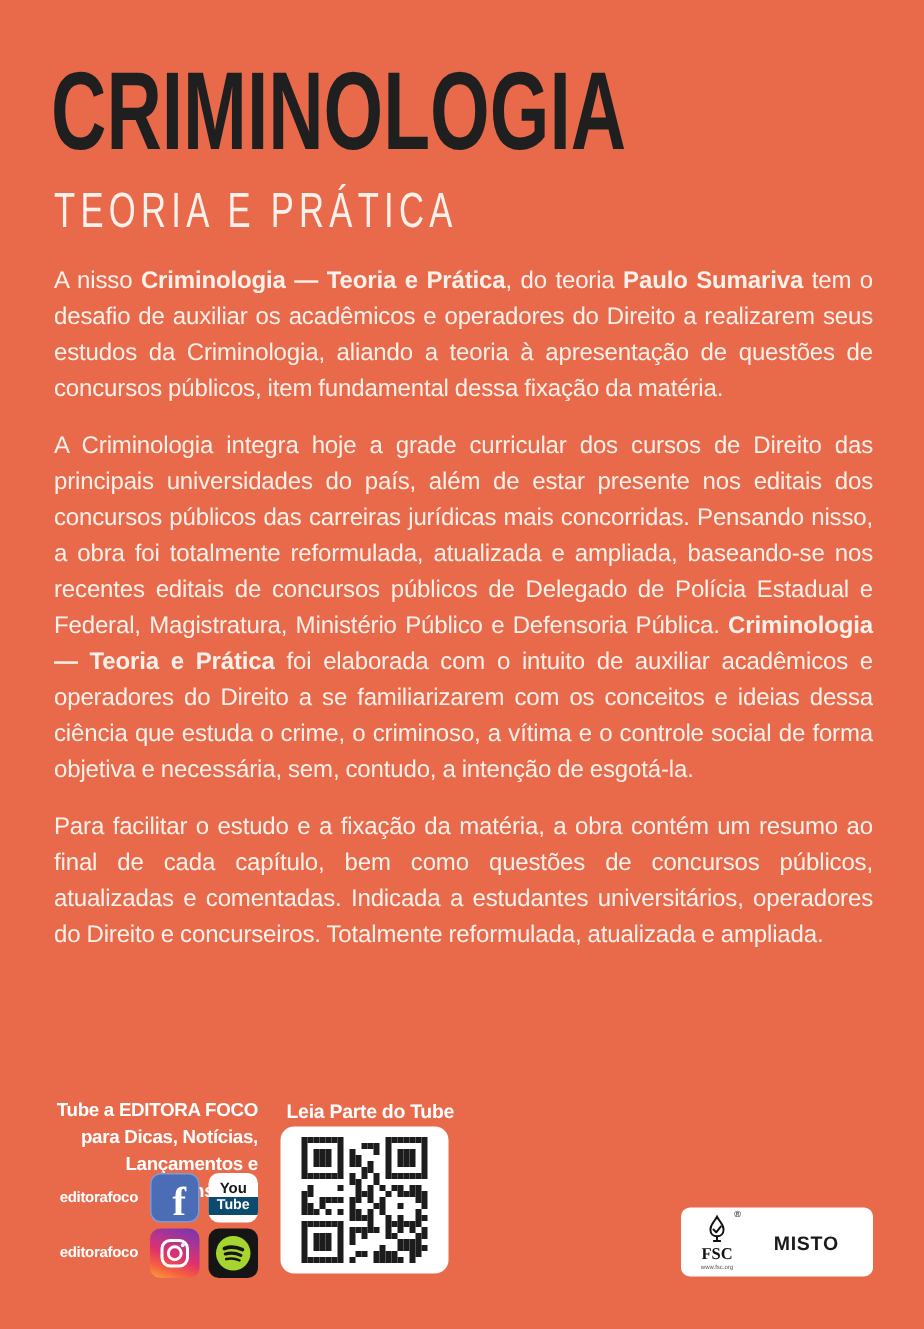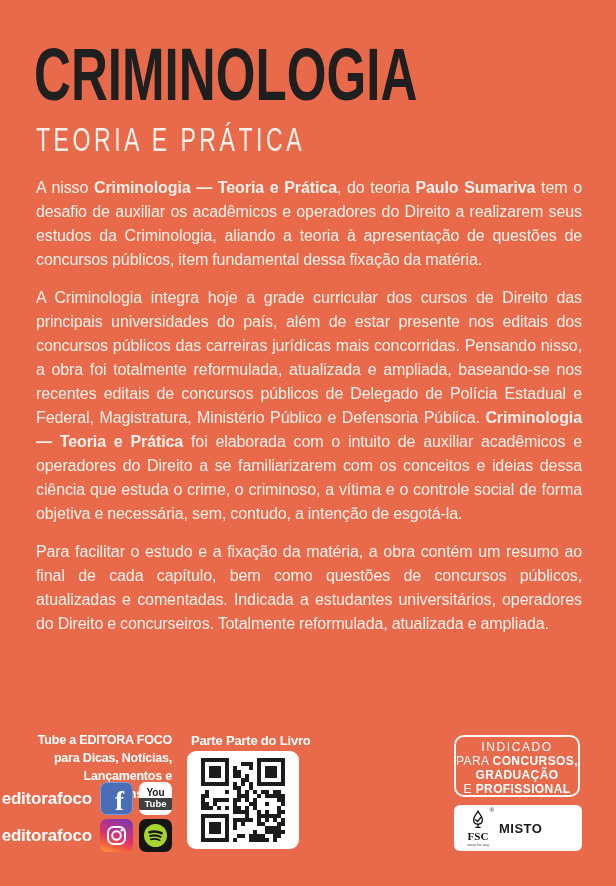--- a/index.html
+++ b/index.html
@@ -76,21 +76,21 @@
     display: flex;
     justify-content: flex-end;
     align-items: center;
     gap: 6px;
   }
   .social-row.row1 { top: 782px; }
   .social-row.row2 { top: 819px; }
   .handle {
     color: #FFFFFF;
     font-weight: 700;
-    font-size: 17px;
+    font-size: 10px;
     letter-spacing: -0.2px;
     margin-right: 2px;
   }
   .sicon {
     width: 33px; height: 33px;
     border-radius: 7px;
     display: flex;
     align-items: center;
     justify-content: center;
     flex: 0 0 33px;
@@ -99,21 +99,21 @@
   .fb { background: #4A6DB5; border: 1.5px solid #7D9AD2; }
   .fb .f-glyph {
     color: #fff; font-weight: 700; font-size: 27px;
     transform: translate(3px, 3px);
     font-family: "Liberation Serif", serif;
   }
   .yt { background: #FFFFFF; flex-direction: column; gap: 0; }
   .yt .you { color: #181818; font-weight: 700; font-size: 10px; line-height: 11px; }
   .yt .tube {
     color: #fff; font-weight: 700; font-size: 9.5px; line-height: 12px;
-    background: #404040; border-radius: 4px; padding: 0 16px;
+    background: #0c4a6e; border-radius: 4px; padding: 0 16px;
   }
   .ig { background: linear-gradient(200deg, #7B35B0 5%, #C13584 40%, #E1306C 55%, #F56040 78%, #F9A13C 100%); }
   .sp { background: #151515; }
 
   .qr-heading {
     position: absolute;
     left: 191px; top: 733px;
     color: #FFFFFF;
     font-weight: 700;
     font-size: 13px;
@@ -209,21 +209,21 @@
     color: #111;
     margin-top: 1px;
   }
   .fsc-logo .fsc-url { font-size: 4px; color: #555; margin-top: 1px; }
   .fsc-logo .reg {
     position: absolute; top: -2px; right: 0;
     font-size: 6px; color: #111;
   }
   .fsc-info {
     flex: 1;
-    text-align: left;
+    text-align: center;
     color: #1A1A1A;
   }
   .fsc-info .misto { font-weight: 700; font-size: 13px; letter-spacing: 0.5px; }
   .fsc-info .small { font-size: 7.5px; line-height: 9px; color: #222; }
 </style>
 </head>
 <body>
 
 <div class="page">
 
@@ -265,21 +265,21 @@
     <span class="sicon sp">
       <svg width="33" height="33" viewBox="0 0 33 33">
         <circle cx="16.5" cy="16.5" r="11.5" fill="#A6D52F"></circle>
         <path d="M10.6 13.3 Q16.5 11.2 22.6 14.1" fill="none" stroke="#151515" stroke-width="2.5" stroke-linecap="round"></path>
         <path d="M11.2 17 Q16.5 15.4 21.6 17.9" fill="none" stroke="#151515" stroke-width="2.1" stroke-linecap="round"></path>
         <path d="M11.8 20.4 Q16.3 19.2 20.7 21.2" fill="none" stroke="#151515" stroke-width="1.7" stroke-linecap="round"></path>
       </svg>
     </span>
   </div>
 
-  <div class="qr-heading">Parte Parte do Livro</div>
+  <div class="qr-heading">Leia Parte do Tube</div>
   <div class="qr-box">
     <div class="qr-grid" id="qr">
         <div class="m" style="left: 0px; top: 0px;"></div>
         <div class="m" style="left: 4px; top: 0px;"></div>
         <div class="m" style="left: 8px; top: 0px;"></div>
         <div class="m" style="left: 12px; top: 0px;"></div>
         <div class="m" style="left: 16px; top: 0px;"></div>
         <div class="m" style="left: 20px; top: 0px;"></div>
         <div class="m" style="left: 24px; top: 0px;"></div>
         <div class="m" style="left: 56px; top: 0px;"></div>
@@ -494,26 +494,20 @@
         <div class="m" style="left: 48px; top: 80px;"></div>
         <div class="m" style="left: 52px; top: 80px;"></div>
         <div class="m" style="left: 56px; top: 80px;"></div>
         <div class="m" style="left: 60px; top: 80px;"></div>
         <div class="m" style="left: 64px; top: 80px;"></div>
         <div class="m" style="left: 72px; top: 80px;"></div>
       </div>
   </div>
 
 
-  <div class="indicado-box">
-    <div class="l1">INDICADO</div>
-    <div><span>PARA </span><span class="b">CONCURSOS,</span></div>
-    <div class="b">GRADUAÇÃO</div>
-    <div><span>E </span><span class="b">PROFISSIONAL</span></div>
-  </div>
 
   <div class="fsc-box">
     <div class="fsc-logo">
       <svg width="22" height="21" viewBox="0 0 24 24">
         <path d="M12 2.5 C10 6.5 7 8 7 12.3 C7 15.4 9.2 17.4 12 17.4 C14.8 17.4 17 15.4 17 12.3 C17 8 14 6.5 12 2.5 Z" fill="none" stroke="#111" stroke-width="1.5"></path>
         <path d="M9.3 12.2 L11.4 14.3 L15 9.8" fill="none" stroke="#111" stroke-width="1.5" stroke-linecap="round" stroke-linejoin="round"></path>
         <path d="M12 17.4 L12 21 M9 21 L15 21" fill="none" stroke="#111" stroke-width="1.5"></path>
       </svg>
       <span class="reg">®</span>
       <span class="fsc-text">FSC</span>

